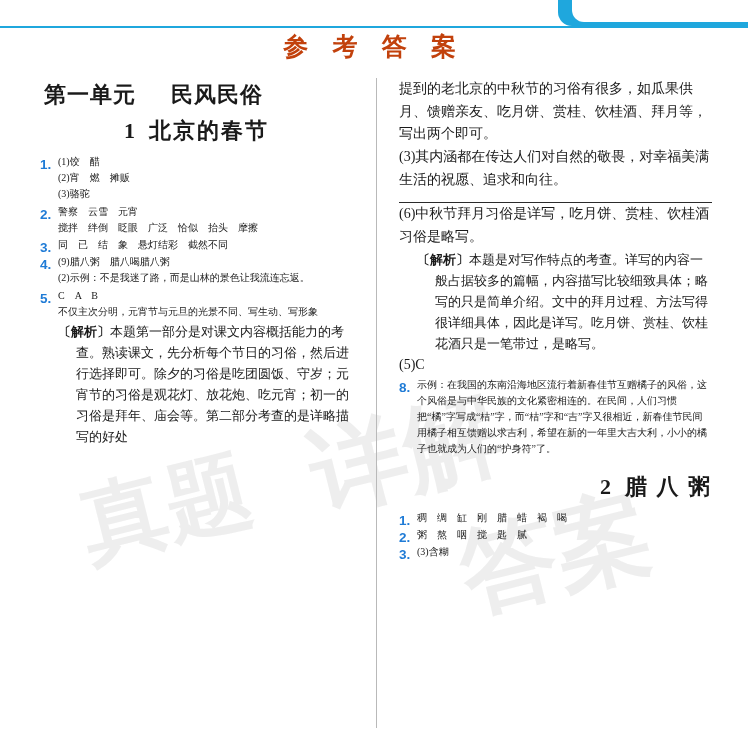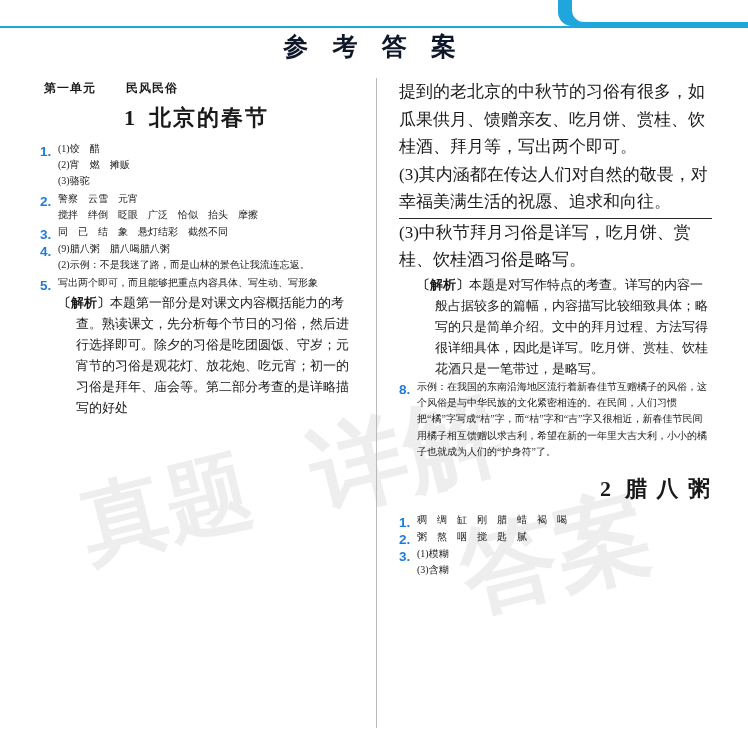--- a/index.html
+++ b/index.html
@@ -98,21 +98,21 @@
   
   .doc-title {
     position: absolute;
     top: 30px;
     left: 0;
     width: 100%;
     text-align: center;
     font-size: 25px;
     font-weight: bold;
     letter-spacing: 9px;
-    color: #0f172a;
+    color: #c2410c;
     z-index: 2;
   }
 
   
   .columns {
     position: absolute;
     top: 78px;
     left: 40px;
     width: 672px;
     height: 650px;
@@ -131,21 +131,21 @@
     position: absolute;
     left: 336px;
     top: 0;
     width: 1px;
     height: 650px;
     background: #b9b9b9;
     z-index: 2;
   }
 
   .unit-title {
-    font-size: 12px;
+    font-size: 22px;
     font-weight: bold;
     letter-spacing: 1px;
     margin: 2px 0 6px 4px;
   }
   .unit-title .spacer { display:inline-block; width: 22px; }
   .lesson-title {
     text-align: center;
     font-size: 22px;
     font-weight: bold;
     letter-spacing: 2px;
@@ -182,24 +182,24 @@
     padding-left: 18px;
     text-indent: -18px;
     margin-left: 18px;
   }
   .analysis .tag {
     font-weight: bold;
     letter-spacing: 0px;
   }
   .u-line {
     border-bottom: 1.4px solid #2b2b2b;
-    padding-bottom: 2px;
+    padding-bottom: 11px;
   }
   .big-tail {
-    font-size: 17px;
+    font-size: 14px;
     line-height: 1.62;
   }
 </style>
 </head>
 <body>
 
 <div id="page">
 
   <div class="watermark">
     <div class="wm-text wm1">真题</div>
@@ -251,41 +251,43 @@
 
 
       <div class="item">
         <span class="bullet">4.</span>
         <div class="line">(9)腊八粥　腊八喝腊八粥</div>
         <div class="line">(2)示例：不是我迷了路，而是山林的景色让我流连忘返。</div>
       </div>
 
       <div class="item">
         <span class="bullet">5.</span>
-        <div class="line">写出两个即可，而且能够把重点内容具体、写生动、写形象</div>
+        <div class="line">C　A　B</div>
+        <div class="line">不仅主次分明，元宵节与元旦的光景不同、写生动、写形象</div>
       </div>
 
       <div class="analysis">
         <span class="tag">〔解析〕</span><span>本题第一部分是对课文内容概括能力的考查。熟读课文，先分析每个节日的习俗，然后进行选择即可。除夕的习俗是吃团圆饭、守岁；元宵节的习俗是观花灯、放花炮、吃元宵；初一的习俗是拜年、庙会等。第二部分考查的是详略描写的好处</span>
       </div>
 
     </div>
 
     <div class="col col-right">
 
       <div class="big-tail">提到的老北京的中秋节的习俗有很多，如瓜果供月、馈赠亲友、吃月饼、赏桂、饮桂酒、拜月等，写出两个即可。</div>
 
       <div class="big-tail u-line">(3)其内涵都在传达人们对自然的敬畏，对幸福美满生活的祝愿、追求和向往。</div>
 
-      <div class="big-tail">(3)中秋节拜月习俗是详写，吃月饼、赏桂、饮桂酒习俗是略写。</div>
+      <div class="big-tail">(6)中秋节拜月习俗是详写，吃月饼、赏桂、饮桂酒习俗是略写。</div>
 
       <div class="analysis">
         <span class="tag">〔解析〕</span><span>本题是对写作特点的考查。详写的内容一般占据较多的篇幅，内容描写比较细致具体；略写的只是简单介绍。文中的拜月过程、方法写得很详细具体，因此是详写。吃月饼、赏桂、饮桂花酒只是一笔带过，是略写。</span>
       </div>
 
+      <div class="big-tail">(5)C</div>
 
       <div class="item">
         <span class="bullet">8.</span>
         <div class="line">示例：在我国的东南沿海地区流行着新春佳节互赠橘子的风俗，这个风俗是与中华民族的文化紧密相连的。在民间，人们习惯把“橘”字写成“桔”字，而“桔”字和“吉”字又很相近，新春佳节民间用橘子相互馈赠以求吉利，希望在新的一年里大吉大利，小小的橘子也就成为人们的“护身符”了。</div>
       </div>
 
       <div class="lesson-title" style="margin-top:14px;text-align:right;">
         <span class="num">2</span><span>腊 八 粥</span>
       </div>
 
@@ -294,20 +296,19 @@
         <div class="line">稠　绸　缸　刚　腊　蜡　褐　喝</div>
       </div>
 
       <div class="item">
         <span class="bullet">2.</span>
         <div class="line">粥　熬　咽　搅　匙　腻</div>
       </div>
 
       <div class="item">
         <span class="bullet">3.</span>
-        <div class="line">(1)模糊</div>
         <div class="line">(3)含糊</div>
       </div>
 
     </div>
   </div>
 
 </div>
 
 </body></html>

